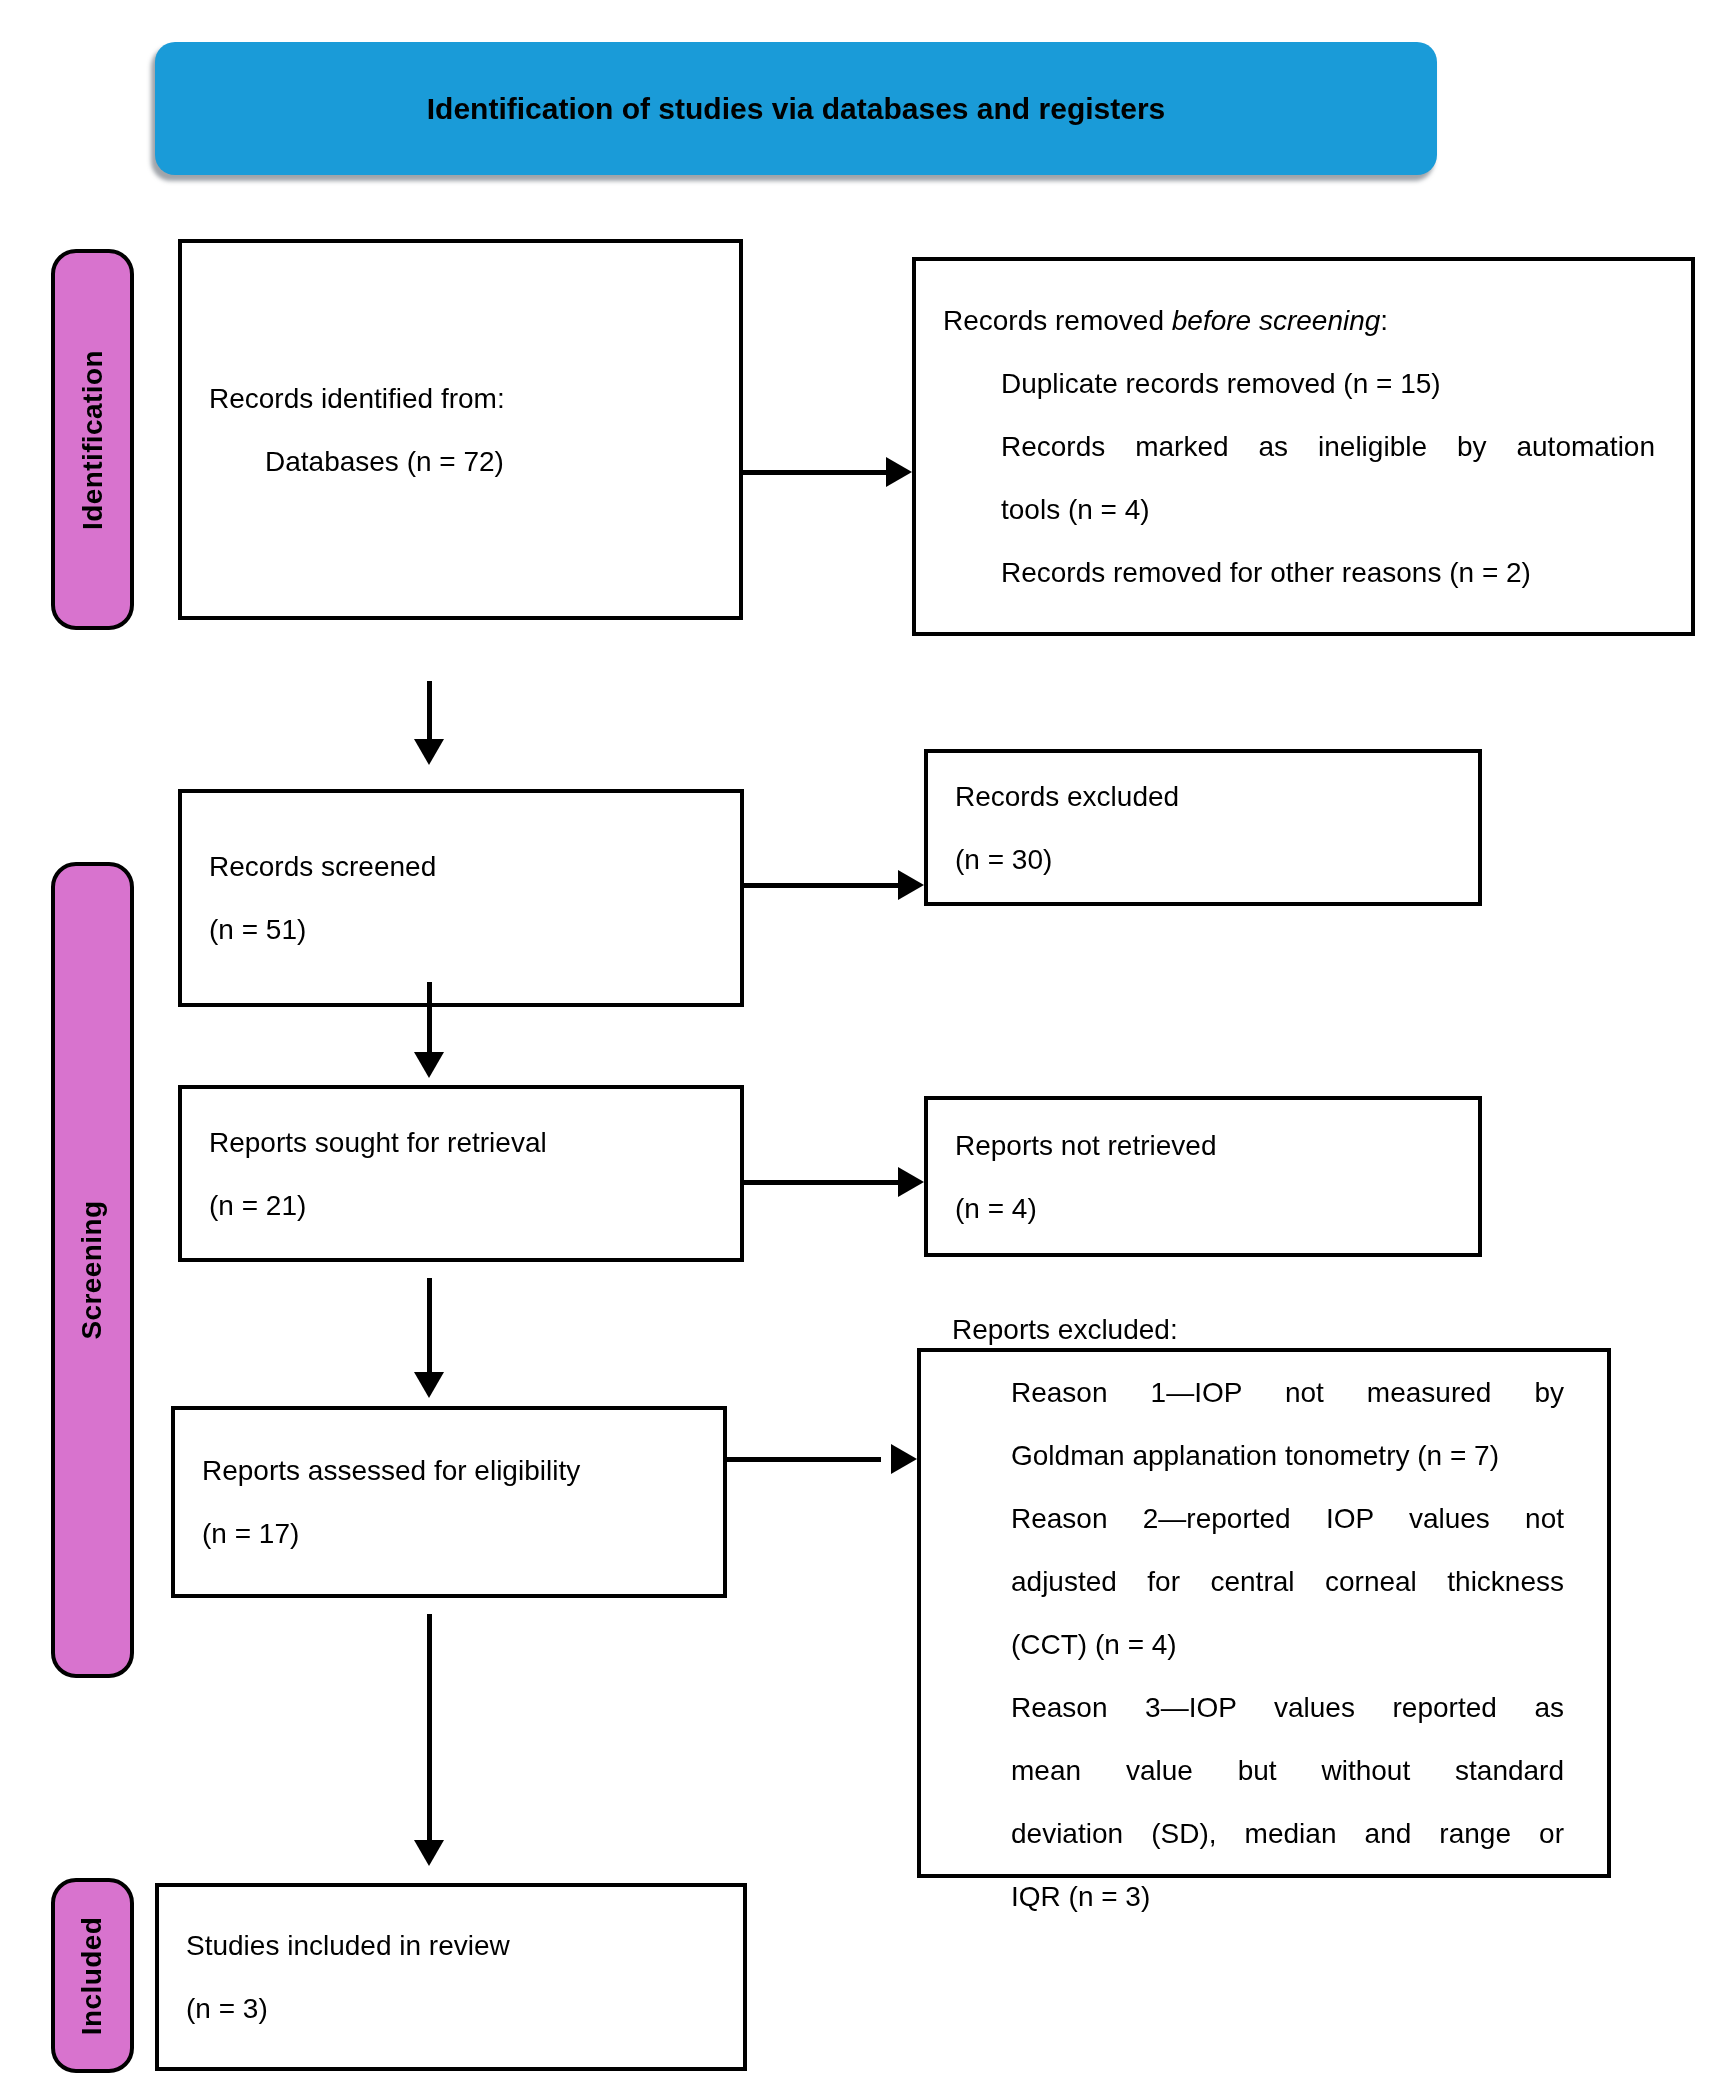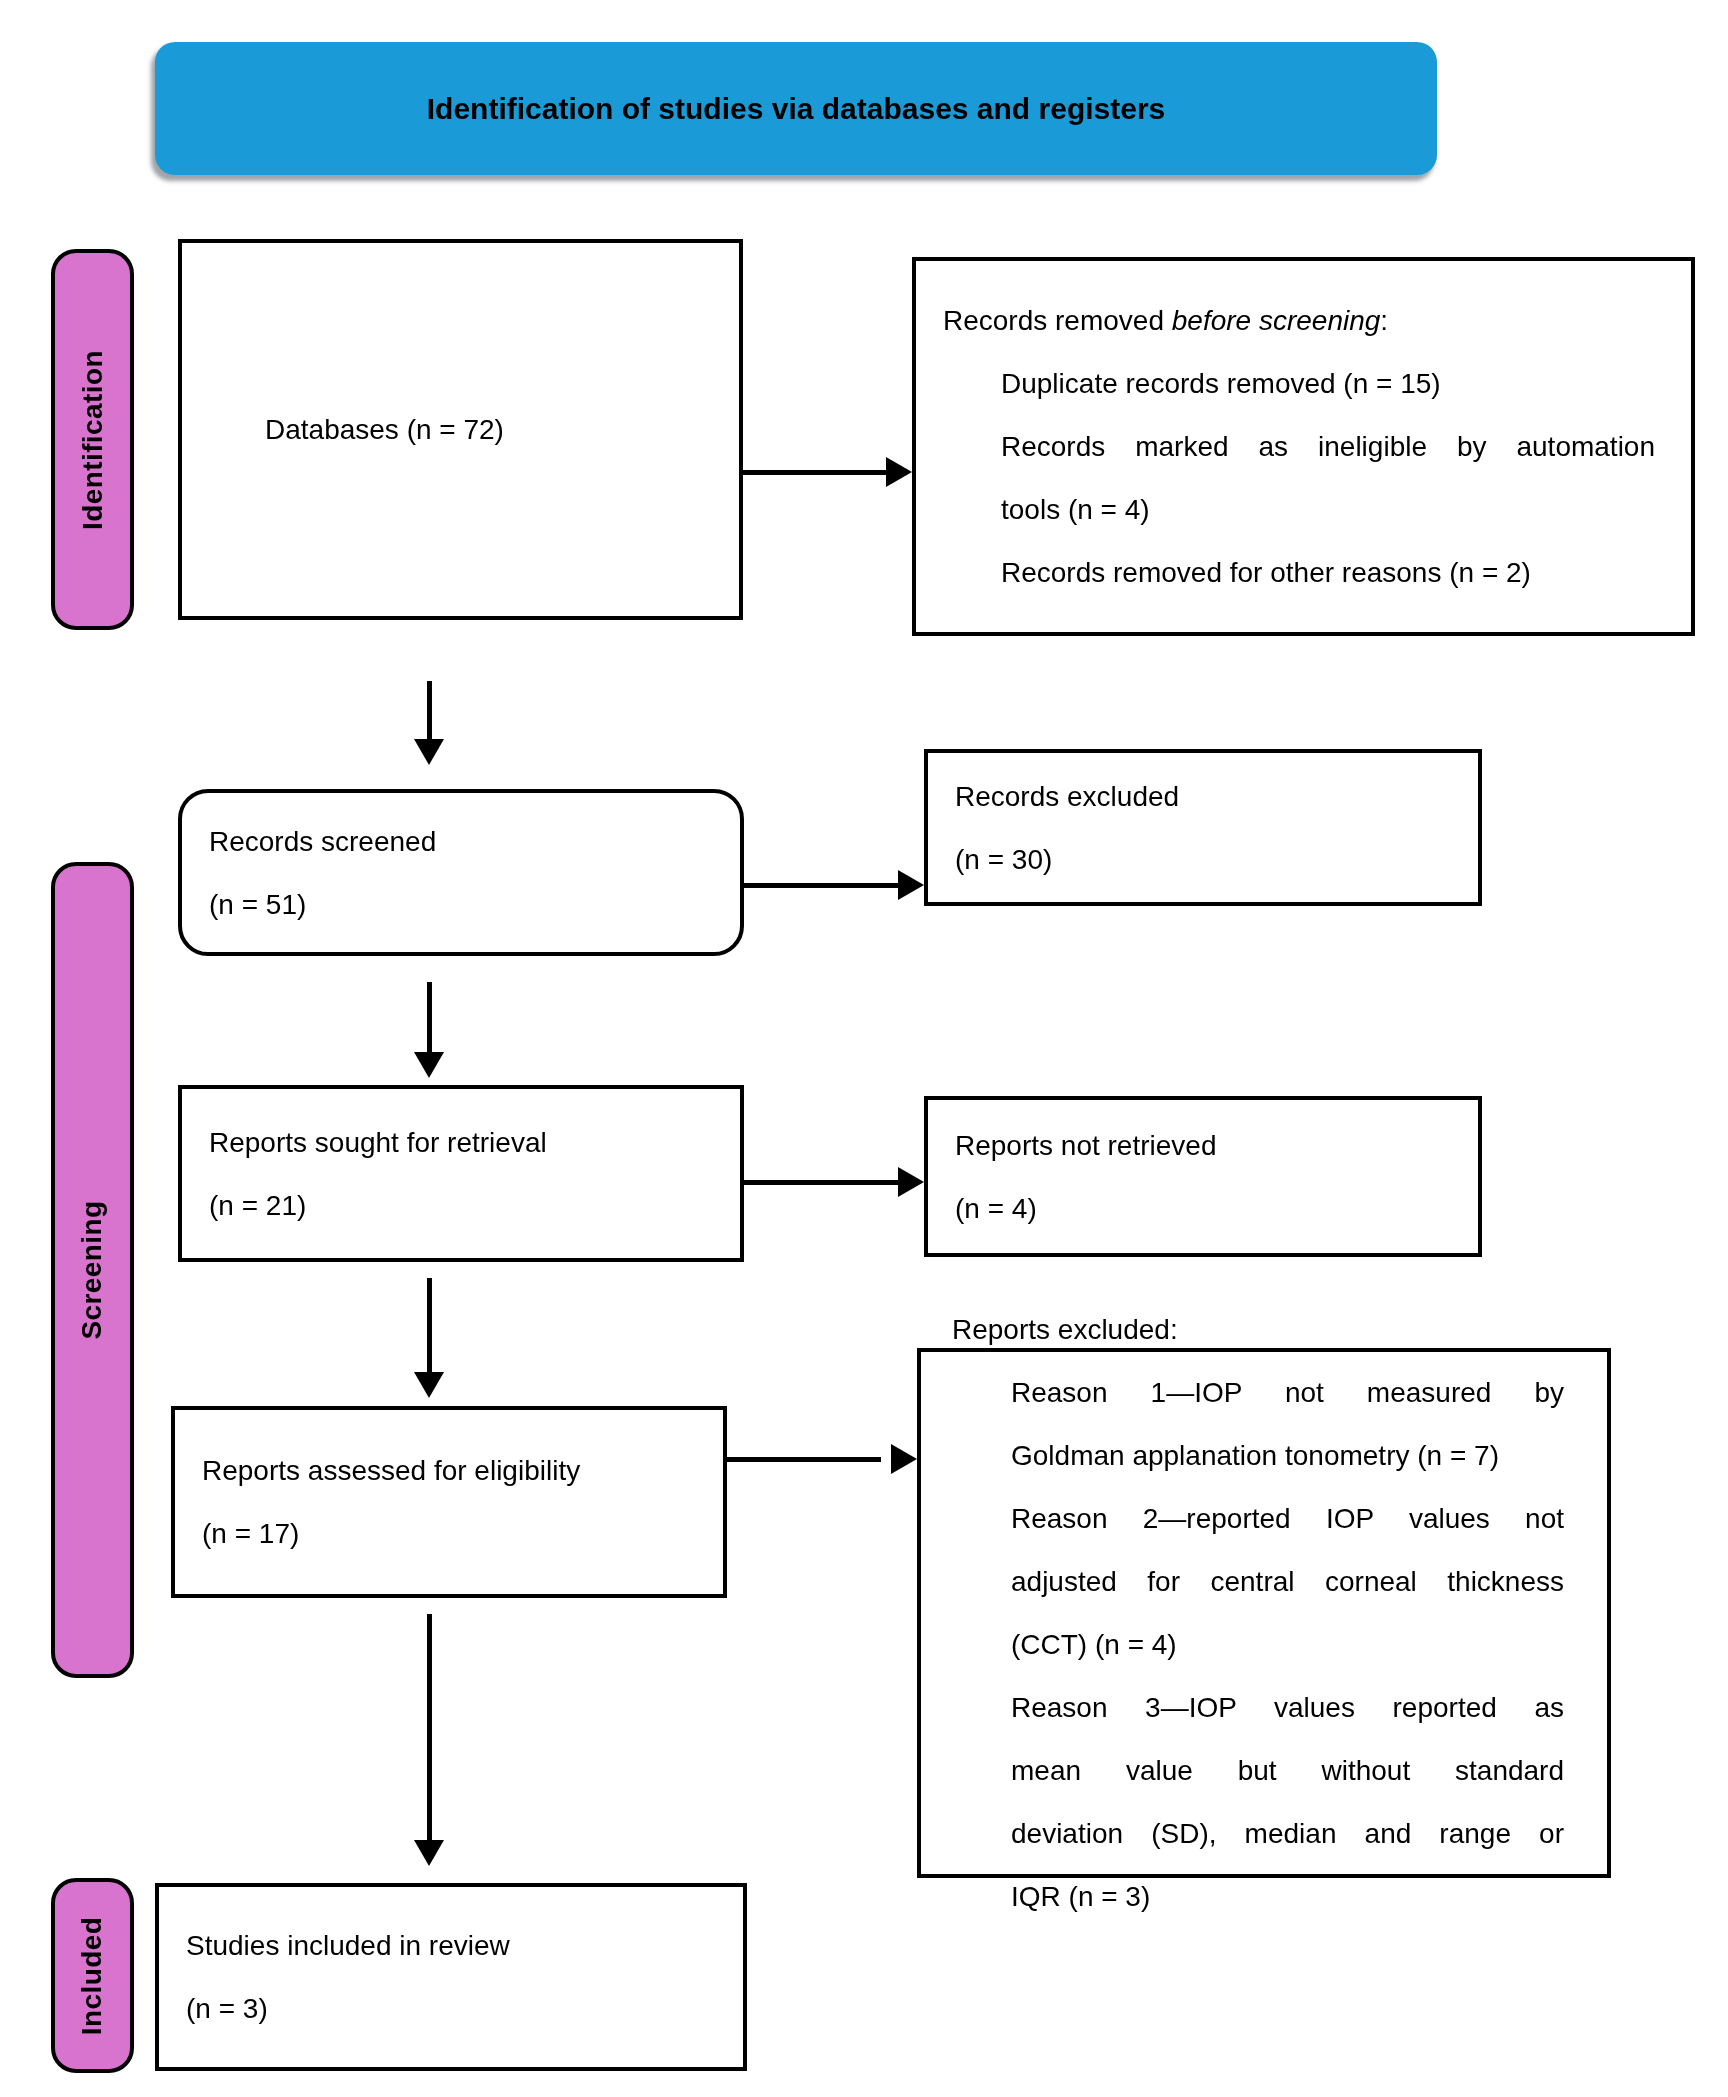--- a/index.html
+++ b/index.html
@@ -74,21 +74,21 @@
   }
   .box .ln { padding-left: 27px; padding-right: 18px; }
   .box .ln.ind2 { padding-left: 83px; }
   .box .ln.item { padding-left: 85px; padding-right: 36px; }
   .box .ln.reason { padding-left: 90px; padding-right: 43px; }
   .box .ln.r4title { padding-left: 31px; }
   .jst { text-align: justify; text-align-last: justify; }
   .it { font-style: italic; }
 
   #b1 { left: 178px; top: 239px;  width: 565px; height: 381px; }
-  #b2 { left: 178px; top: 789px; width: 566px; height: 167px; border-radius: 30px; }
+  #b2 { left: 178px; top: 789px; width: 566px; height: 218px; }
   #b3 { left: 178px; top: 1085px; width: 566px; height: 177px; }
   #b4 { left: 171px; top: 1406px; width: 556px; height: 192px; }
   #b5 { left: 155px; top: 1883px; width: 592px; height: 188px; }
 
   #r1 { left: 912px; top: 257px;  width: 783px; height: 379px; }
   #r2 { left: 924px; top: 749px; width: 558px; height: 157px; }
   #r3 { left: 924px; top: 1096px; width: 558px; height: 161px; }
   #r4 { left: 917px; top: 1348px; width: 694px; height: 530px; }
 
   
@@ -126,20 +126,21 @@
     <span class="vtext">Identification</span>
   </div>
   <div class="stage" id="st-screen" style="background-color: rgb(216, 115, 206);">
     <span class="vtext">Screening</span>
   </div>
   <div class="stage" id="st-incl" style="background-color: rgb(216, 115, 206);">
     <span class="vtext">Included</span>
   </div>
 
   <div class="box" id="b1">
+    <div class="ln">Records identified from:</div>
     <div class="ln ind2">Databases (n = 72)</div>
   </div>
 
   <div class="box" id="b2">
     <div class="ln">Records screened</div>
     <div class="ln">(n = 51)</div>
   </div>
 
   <div class="box" id="b3">
     <div class="ln">Reports sought for retrieval</div>

